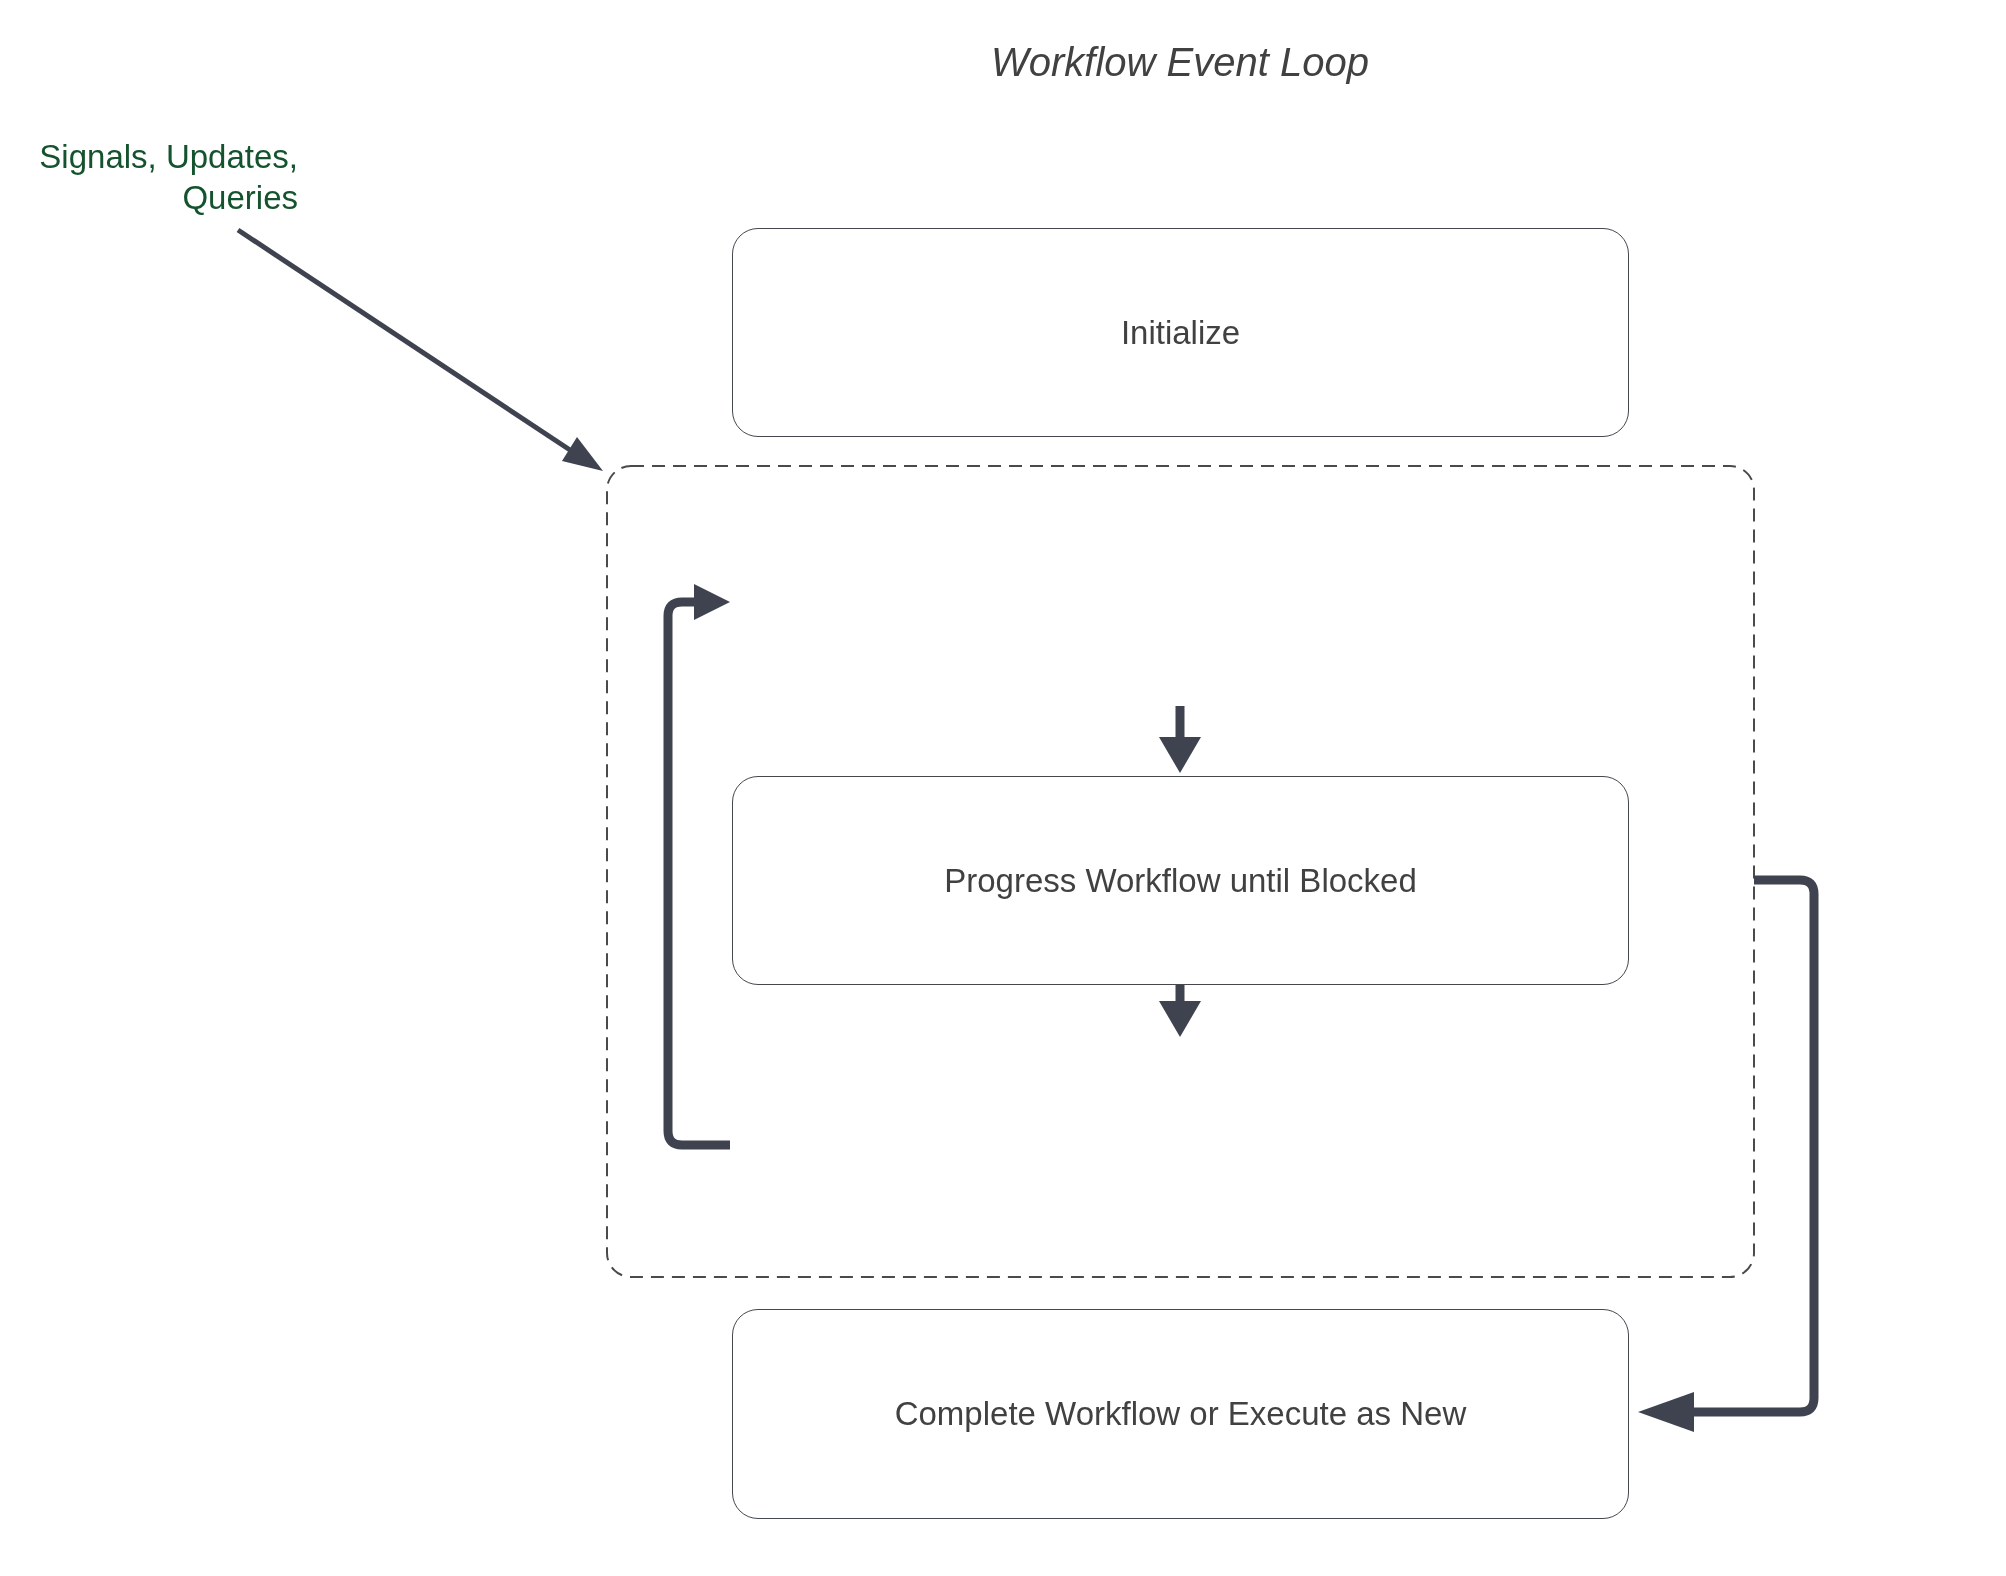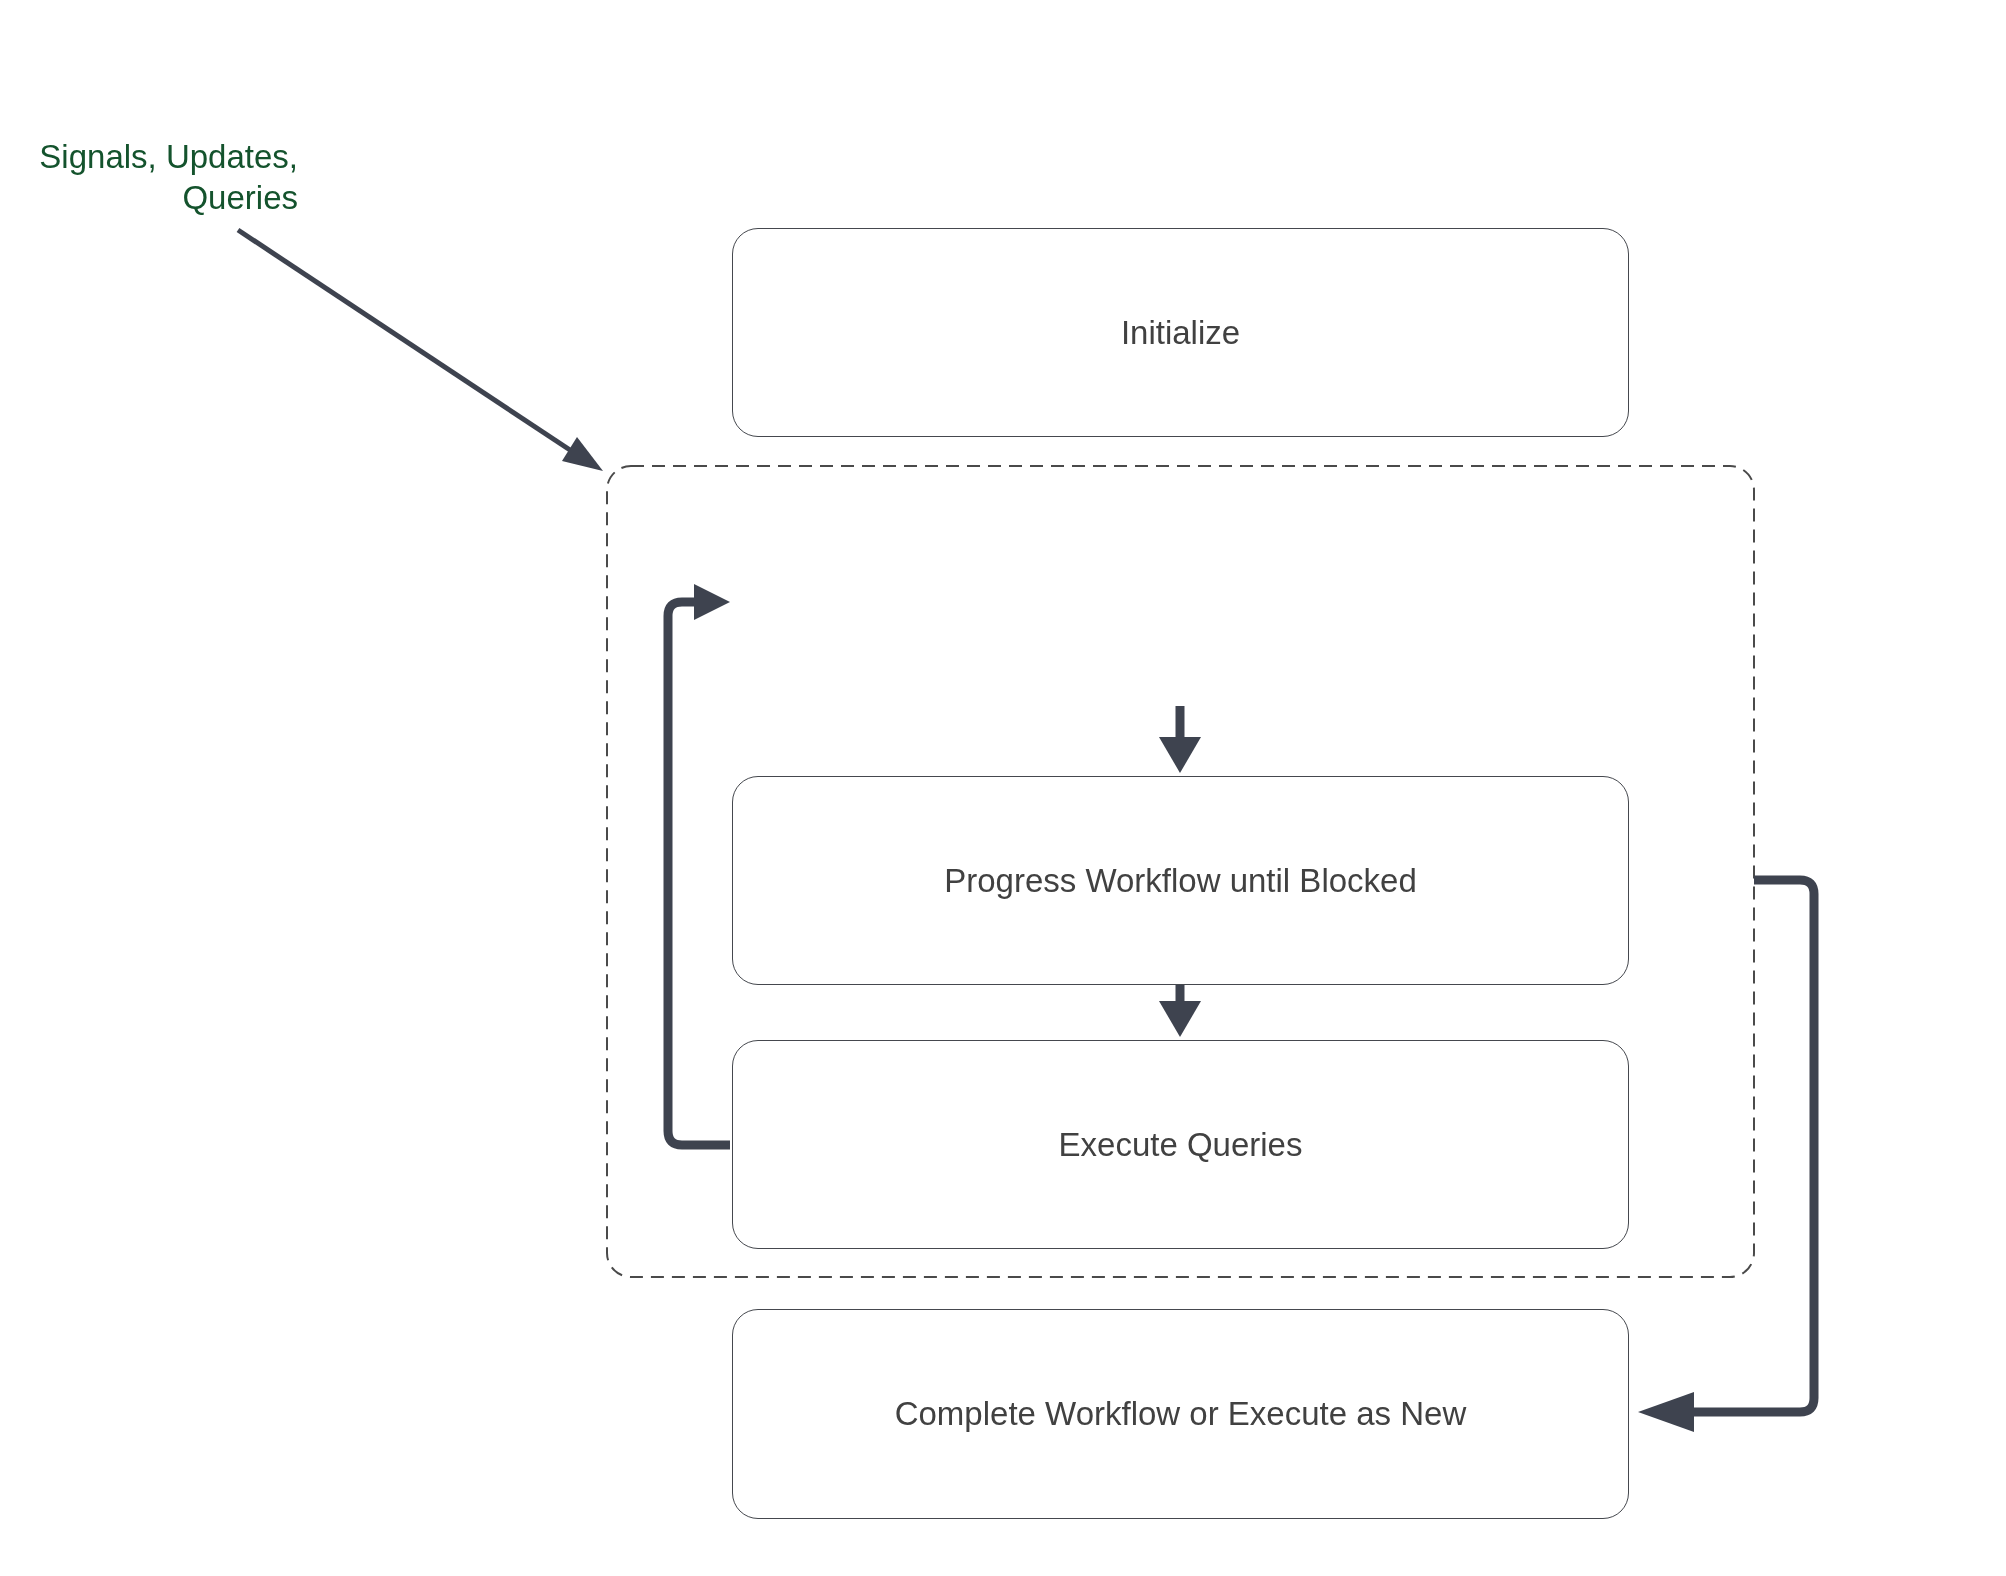--- a/index.html
+++ b/index.html
@@ -67,20 +67,21 @@
   #node-progress-signals  { top: 497px; }
   #node-progress-workflow { top: 776px; }
   #node-execute-queries   { top: 1040px; }
   #node-complete-workflow { top: 1309px; height: 210px; }
 </style>
 </head>
 <body>
 
 <div id="canvas">
 
+  <div class="title">Workflow Event Loop</div>
 
   <div class="annotation">
     <div>Signals, Updates,</div>
     <div>Queries</div>
   </div>
 
   <svg class="arrow-layer" width="2006" height="1576" viewBox="0 0 2006 1576" xmlns="http://www.w3.org/2000/svg">
 
     <rect x="607" y="466" width="1147" height="811" rx="24" ry="24" fill="none" stroke-width="2" stroke-dasharray="13 8" stroke="#4a4a4a"></rect>
 
@@ -112,21 +113,18 @@
 
   <div class="node" id="node-initialize">
     <span>Initialize</span>
   </div>
 
 
   <div class="node" id="node-progress-workflow">
     <span>Progress Workflow until Blocked</span>
   </div>
 
-  <div class="node" id="node-execute-queries">
-    <span>Execute Queries</span>
-  </div>
 
   <div class="node" id="node-complete-workflow">
     <span>Complete Workflow or Execute as New</span>
   </div>
 
 </div>
 
 </body></html>

